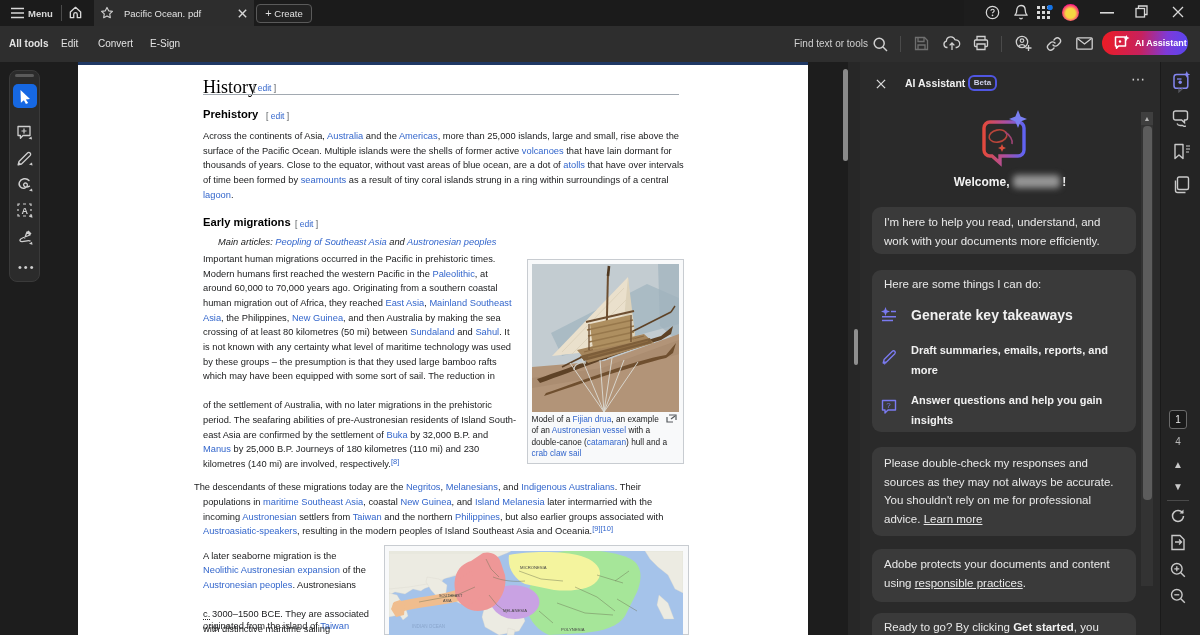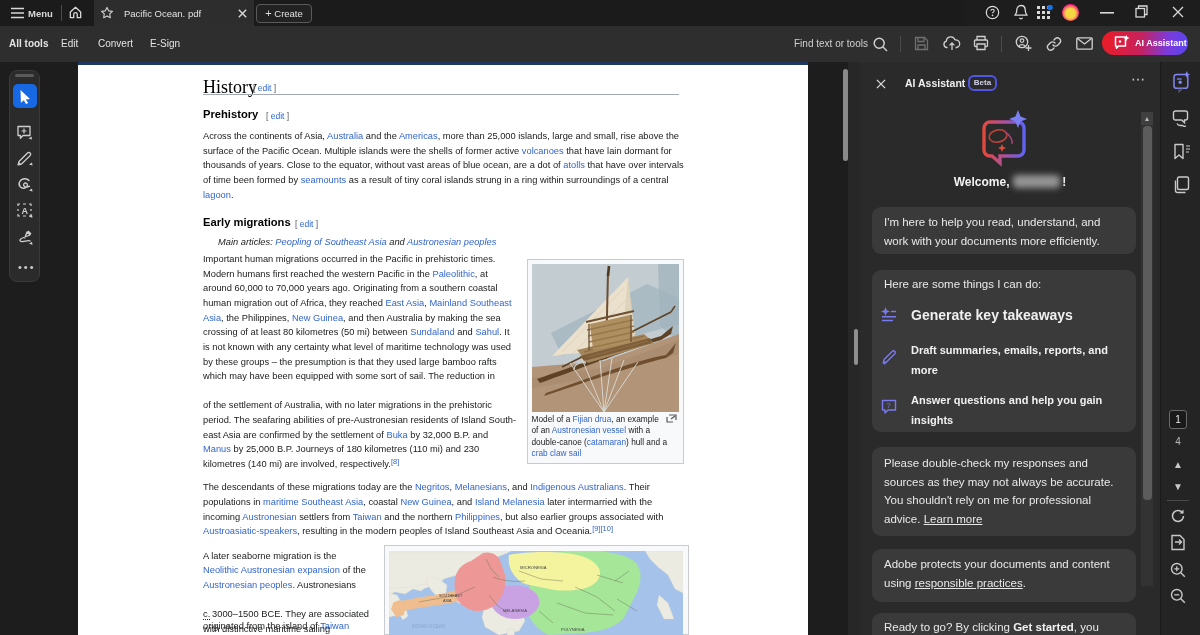--- a/index.html
+++ b/index.html
@@ -180,21 +180,21 @@
       <div class="line" style="left:125px;top:263.2px;">crossing of at least 80 kilometres (50 mi) between <a>Sundaland</a> and <a>Sahul</a>. It</div>
       <div class="line" style="left:125px;top:277.8px;">is not known with any certainty what level of maritime technology was used</div>
       <div class="line" style="left:125px;top:292.5px;">by these groups – the presumption is that they used large bamboo rafts</div>
       <div class="line" style="left:125px;top:307.1px;">which may have been equipped with some sort of sail. The reduction in</div>
       <div class="line" style="left:125px;top:336.4px;">of the settlement of Australia, with no later migrations in the prehistoric</div>
       <div class="line" style="left:125px;top:351.1px;">period. The seafaring abilities of pre-Austronesian residents of Island South-</div>
       <div class="line" style="left:125px;top:365.7px;">east Asia are confirmed by the settlement of <a>Buka</a> by 32,000 B.P. and</div>
       <div class="line" style="left:125px;top:380.4px;"><a>Manus</a> by 25,000 B.P. Journeys of 180 kilometres (110 mi) and 230</div>
       <div class="line" style="left:125px;top:395px;">kilometres (140 mi) are involved, respectively.<sup><a>[8]</a></sup></div>
 
-      <div class="line" style="left:125px;top:418.4px;">The descendants of these migrations today are the <a>Negritos</a>, <a>Melanesians</a>, and <a>Indigenous Australians</a>. Their</div>
+      <div class="line" style="left:116px;top:418.4px;">The descendants of these migrations today are the <a>Negritos</a>, <a>Melanesians</a>, and <a>Indigenous Australians</a>. Their</div>
       <div class="line" style="left:125px;top:433px;">populations in <a>maritime Southeast Asia</a>, coastal <a>New Guinea</a>, and <a>Island Melanesia</a> later intermarried with the</div>
       <div class="line" style="left:125px;top:447.6px;">incoming <a>Austronesian</a> settlers from <a>Taiwan</a> and the northern <a>Philippines</a>, but also earlier groups associated with</div>
       <div class="line" style="left:125px;top:462.2px;"><a>Austroasiatic-speakers</a>, resulting in the modern peoples of Island Southeast Asia and Oceania.<sup><a>[9][10]</a></sup></div>
 
       <div class="line" style="left:125px;top:486.5px;">A later seaborne migration is the</div>
       <div class="line" style="left:125px;top:501.1px;"><a>Neolithic Austronesian expansion</a> of the</div>
       <div class="line" style="left:125px;top:515.7px;"><a>Austronesian peoples</a>. Austronesians</div>
       <div class="line" style="left:125px;top:557px;">originated from the island of <a>Taiwan</a></div>
       <div class="line" style="left:125px;top:545px;"><span style="border-bottom:1px dotted #202122;">c.</span> 3000–1500 BCE. They are associated</div>
       <div class="line" style="left:125px;top:559.6px;">with distinctive maritime sailing</div>

